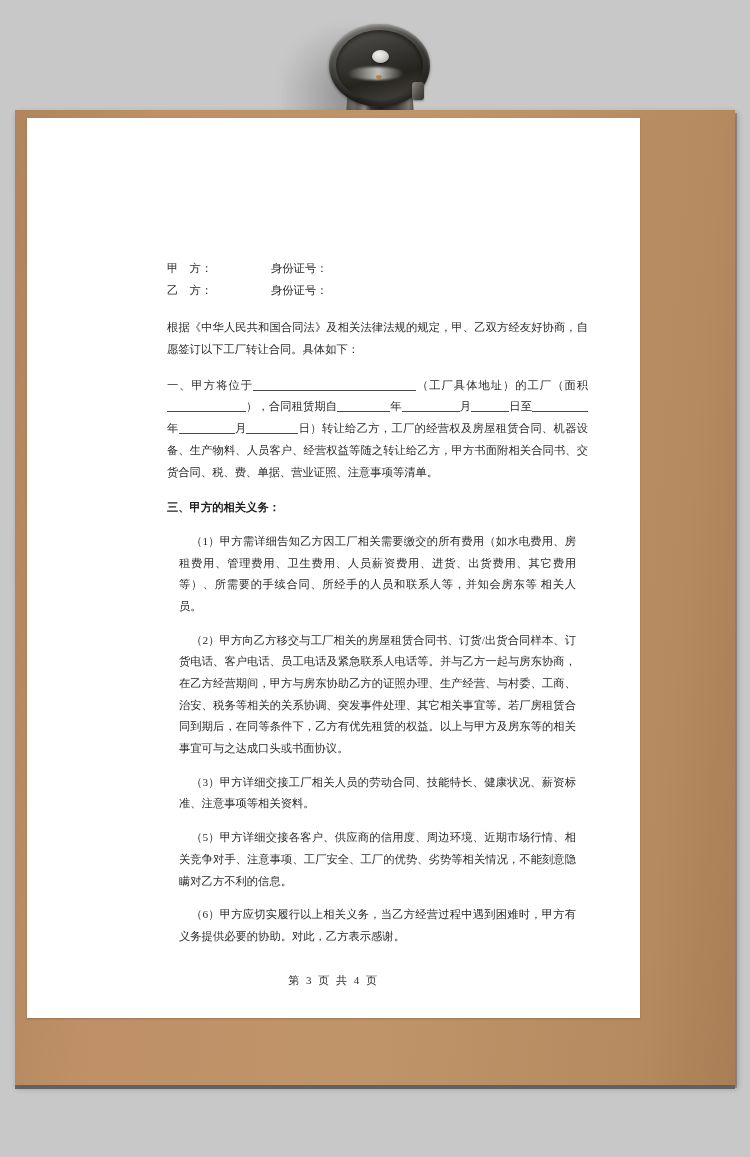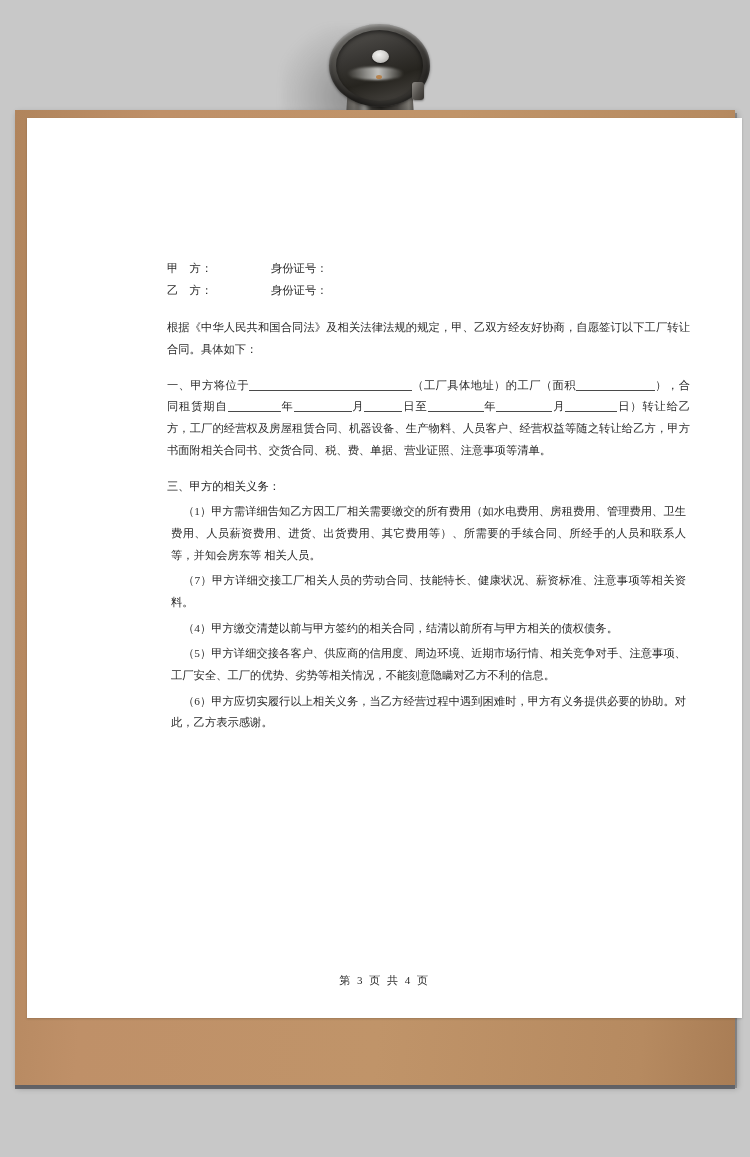--- a/index.html
+++ b/index.html
@@ -43,21 +43,21 @@
     height: 100%;
     background: #6a6a6c;
     opacity: 0.6;
   }
 
   
   #paper {
     position: absolute;
     left: 27px;
     top: 118px;
-    width: 715px;
+    width: 613px;
     height: 900px;
     background: #ffffff;
     box-sizing: border-box;
     box-shadow: 0 1px 2px rgba(0,0,0,0.18);
   }
 
   
   #clip {
     position: absolute;
     left: 280px;
@@ -233,25 +233,25 @@
   .id-label {
     width: 120px;
   }
   .para {
     margin: 3px 0 14px 0;
     text-align: justify;
     text-justify: inter-ideograph;
   }
   .sec-head {
     margin: 0 0 3px 0;
-    font-weight: normal;
+    font-weight: bold;
     color: #1d1d1d;
   }
   .clause {
-    margin: 4px;
+    margin: 12px;
     text-align: justify;
     text-justify: inter-ideograph;
     text-indent: 12px;
   }
   .group {
     margin: 0 0 15px 0;
   }
   .blank {
     display: inline-block;
     border-bottom: 1px solid #4a4a4a;
@@ -319,22 +319,22 @@
     </div>
 
     <p class="para">根据《中华人民共和国合同法》及相关法律法规的规定，甲、乙双方经友好协商，自愿签订以下工厂转让合同。具体如下：</p>
 
     <p class="para"><span>一、甲方将位于</span><span class="blank b-addr"></span><span>（工厂具体地址）的工厂（面积</span><span class="blank b-area"></span><span>），合同租赁期自</span><span class="blank b-y1"></span><span>年</span><span class="blank b-m1"></span><span>月</span><span class="blank b-d1"></span><span>日至</span><span class="blank b-y2"></span><span>年</span><span class="blank b-m2"></span><span>月</span><span class="blank b-d2"></span><span>日）转让给乙方，工厂的经营权及房屋租赁合同、机器设备、生产物料、人员客户、经营权益等随之转让给乙方，甲方书面附相关合同书、交货合同、税、费、单据、营业证照、注意事项等清单。</span></p>
 
 
     <div class="group">
       <p class="sec-head">三、甲方的相关义务：</p>
       <p class="clause">（1）甲方需详细告知乙方因工厂相关需要缴交的所有费用（如水电费用、房租费用、管理费用、卫生费用、人员薪资费用、进货、出货费用、其它费用等）、所需要的手续合同、所经手的人员和联系人等，并知会房东等 相关人员。</p>
-      <p class="clause">（7）甲方详细交接工厂相关人员的劳动合同、技能特长、健康状况、薪资标准、注意事项等相关资料。</p>
-      <p class="clause">（4）甲方缴交清楚以前与甲方签约的相关合同，结清以前所有与甲方相关的债权债务。</p>
+      <p class="clause">（2）甲方向乙方移交与工厂相关的房屋租赁合同书、订货/出货合同样本、订货电话、客户电话、员工电话及紧急联系人电话等。并与乙方一起与房东协商，在乙方经营期间，甲方与房东协助乙方的证照办理、生产经营、与村委、工商、治安、税务等相关的关系协调、突发事件处理、其它相关事宜等。若厂房租赁合同到期后，在同等条件下，乙方有优先租赁的权益。以上与甲方及房东等的相关事宜可与之达成口头或书面协议。</p>
+      <p class="clause">（3）甲方详细交接工厂相关人员的劳动合同、技能特长、健康状况、薪资标准、注意事项等相关资料。</p>
       <p class="clause">（5）甲方详细交接各客户、供应商的信用度、周边环境、近期市场行情、相关竞争对手、注意事项、工厂安全、工厂的优势、劣势等相关情况，不能刻意隐瞒对乙方不利的信息。</p>
       <p class="clause">（6）甲方应切实履行以上相关义务，当乙方经营过程中遇到困难时，甲方有义务提供必要的协助。对此，乙方表示感谢。</p>
     </div>
 
 
   </div>
 
   <div id="footer">第 3 页 共 4 页</div>
 </div>
 

